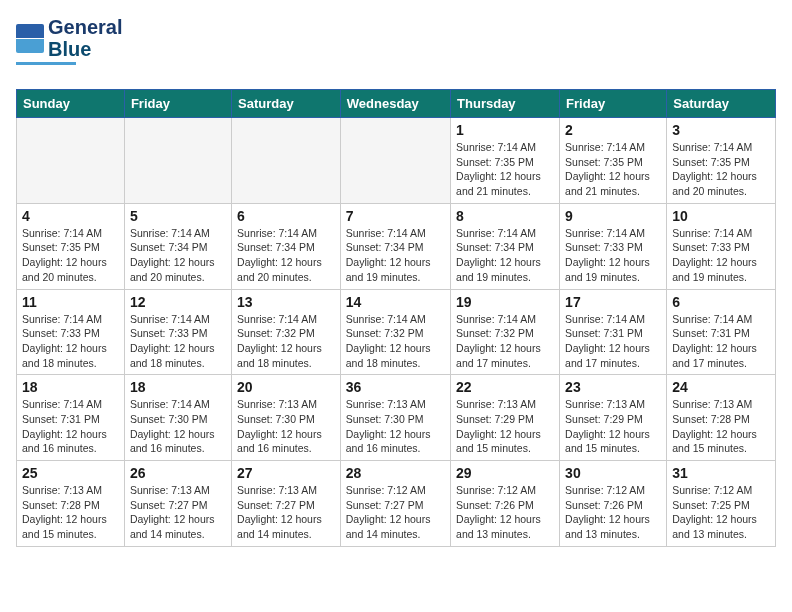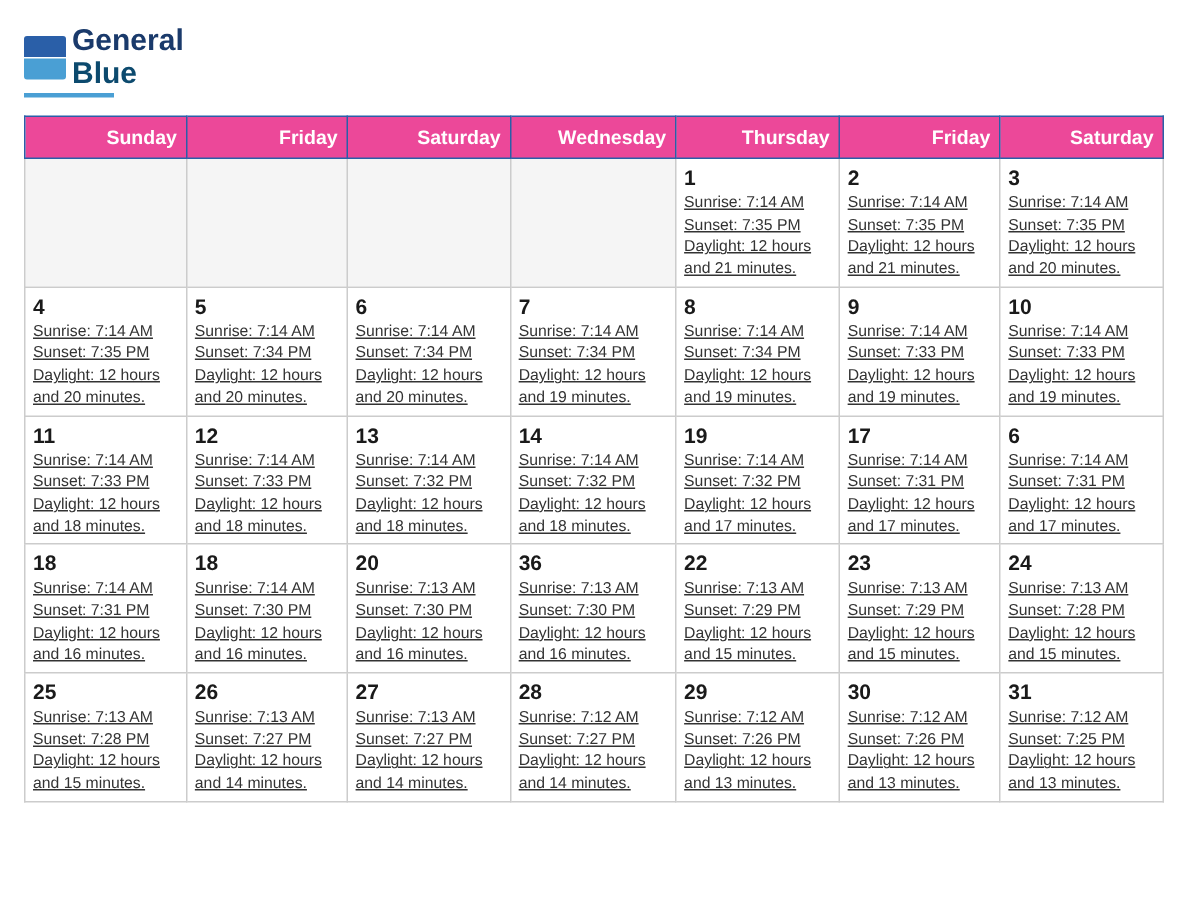--- a/index.html
+++ b/index.html
@@ -7,21 +7,21 @@
       font-family: Arial, sans-serif;
       background: #fff;
       width: 792px;
       min-height: 612px;
       padding: 16px;
     }
     .header-area {
       display: flex;
       justify-content: space-between;
       align-items: center;
-      margin-bottom: 12px;
+      margin-bottom: 24px;
     }
     .logo {
       display: flex;
       flex-direction: column;
       align-items: flex-start;
     }
     .logo-line {
       width: 60px;
       height: 3px;
       background: #4a9fd4;
@@ -37,25 +37,25 @@
     }
     .location {
       font-size: 16px;
       color: #333;
     }
     .calendar {
       width: 100%;
       border-collapse: collapse;
     }
     .calendar th {
-      background: #ec4899;
+      background: #0f766e;
       color: #fff;
       font-size: 13px;
       font-weight: bold;
-      text-align: right;
+      text-align: left;
       padding: 6px 6px;
       border: 1px solid #2a5fa8;
     }
     .calendar td {
       vertical-align: top;
       border: 1px solid #ccc;
       padding: 4px 5px;
       width: 113px;
       min-height: 80px;
       font-size: 11px;
@@ -69,21 +69,20 @@
       font-size: 14px;
       font-weight: bold;
       color: #1a1a1a;
       display: block;
       margin-bottom: 2px;
     }
     .day-info {
       font-size: 10.5px;
       line-height: 1.4;
       color: #333;
-      text-decoration: underline;
     }
   </style>
 </head>
 <body>
 
 <div class="header-area">
   <div class="logo">
     <div style="display:flex;align-items:center;gap:0;">
       <div style="display:flex;flex-direction:column;align-items:flex-end;margin-right:4px;">
         <div style="width:28px;height:14px;background:#2a5fa8;border-radius:2px 2px 0 0;"></div>

